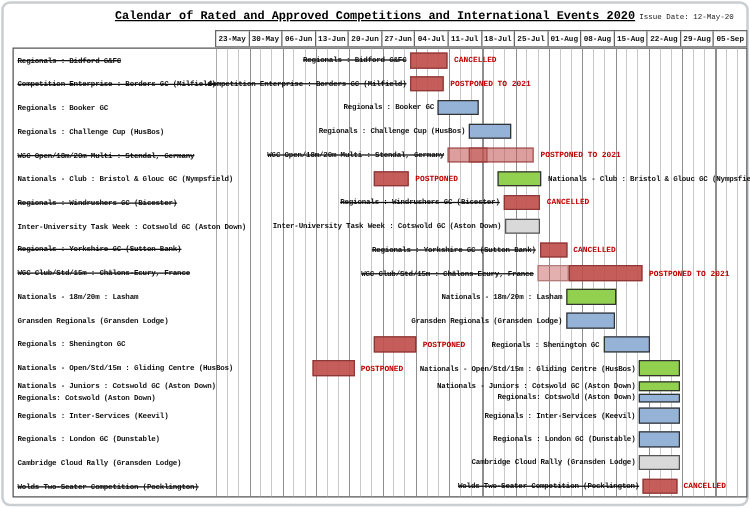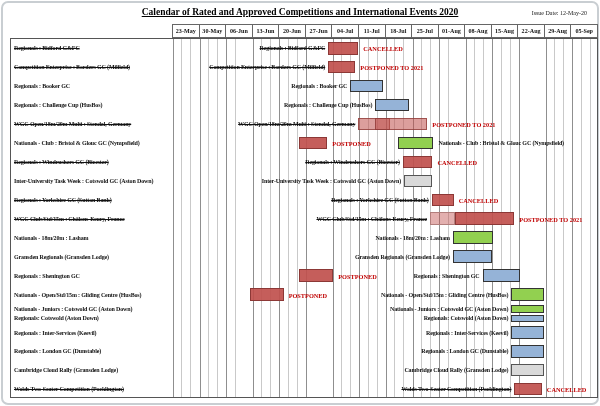--- a/index.html
+++ b/index.html
@@ -1,17 +1,17 @@
 <!DOCTYPE html>
 <html><head>
 <meta charset="utf-8">
 <style>
   html,body{margin:0;padding:0;background:#fff;}
   .page{position:relative;width:600px;height:406px;background:#fff;overflow:hidden;
-        font-family:Liberation Serif, serif;}
+        font-family:Liberation Mono, monospace;}
   .frame{position:absolute;inset:1px;border:2px solid #c9ced2;border-radius:7px;pointer-events:none;}
   .title{position:absolute;left:0;right:0;top:7px;text-align:center;font-size:9.5px;font-weight:bold;
          text-decoration:underline;color:#000;}
   .issue{position:absolute;top:10px;right:13px;font-size:6px;color:#222;}
   .header{position:absolute;left:172px;top:24px;width:426px;height:14px;display:flex;
           border:1px solid #666;box-sizing:border-box;background:#fff;}
   .hcell{flex:1;border-left:1px solid #666;font-size:6.1px;font-weight:bold;color:#111;
          display:flex;align-items:center;justify-content:center;white-space:nowrap;overflow:hidden;}
   .hcell:first-child{border-left:none;}
   .body{position:absolute;left:10px;top:38px;width:588px;height:360px;border:1px solid #555;

